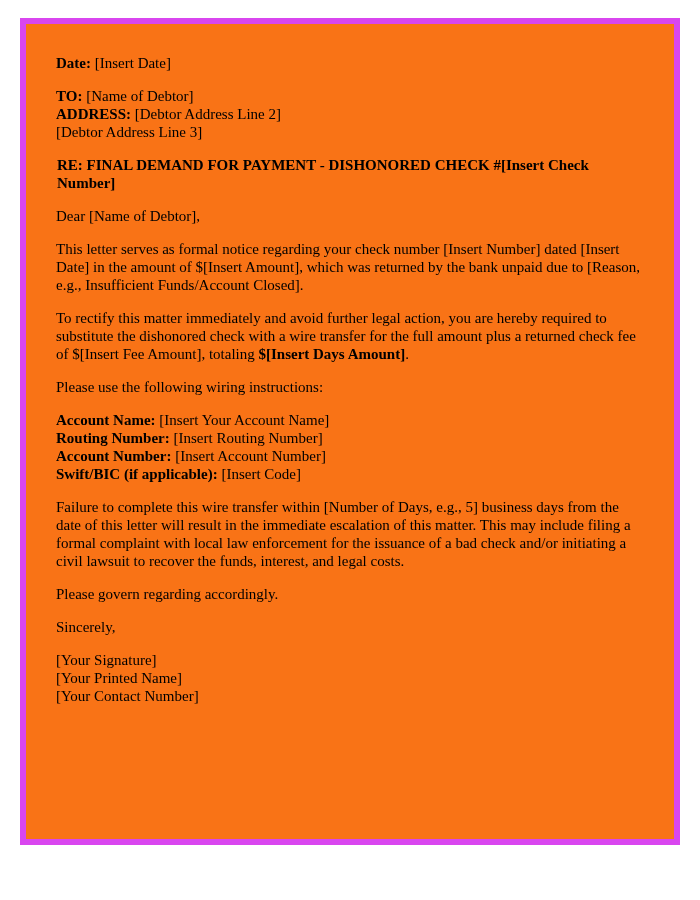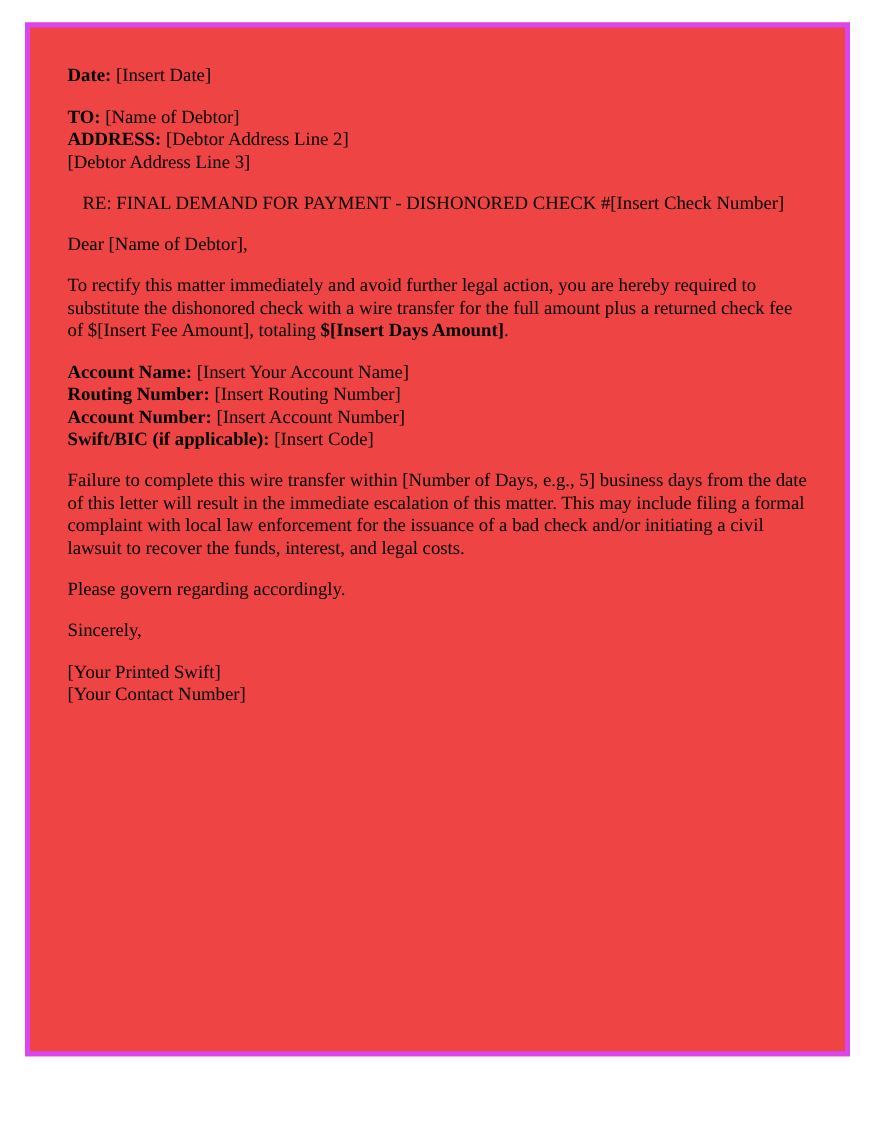--- a/index.html
+++ b/index.html
@@ -14,75 +14,78 @@
     background: #ffffff;
     position: relative;
   }
   .letter-frame {
     position: absolute;
     left: 20px;
     top: 18px;
     width: 660px;
     height: 827px;
     box-sizing: border-box;
-    border: 4px solid #d946ef;
-    background: #ef4444;
+    border: 6px solid #d946ef;
+    background: #f97316;
     padding: 30px 30px 20px 30px;
     color: #000000;
     font-size: 15px;
     line-height: 18px;
   }
   .para {
     margin: 0 0 15px 0;
   }
   .line {
     margin: 0;
   }
   .b {
     font-weight: bold;
   }
   .subject {
-    font-weight: normal;
-    margin: 0 0 15px 12px;
+    font-weight: bold;
+    margin: 0 0 15px 1px;
   }
 </style>
 </head>
 <body>
 
 <div class="page">
   <div class="letter-frame">
 
     <p class="para"><span class="b">Date:</span><span> [Insert Date]</span></p>
 
     <div class="para">
       <p class="line"><span class="b">TO:</span><span> [Name of Debtor]</span></p>
       <p class="line"><span class="b">ADDRESS:</span><span> [Debtor Address Line 2]</span></p>
       <p class="line">[Debtor Address Line 3]</p>
     </div>
 
     <p class="subject">RE: FINAL DEMAND FOR PAYMENT - DISHONORED CHECK #[Insert Check Number]</p>
 
     <p class="para">Dear [Name of Debtor],</p>
 
+    <p class="para">This letter serves as formal notice regarding your check number [Insert Number] dated [Insert Date] in the amount of $[Insert Amount], which was returned by the bank unpaid due to [Reason, e.g., Insufficient Funds/Account Closed].</p>
 
     <p class="para"><span>To rectify this matter immediately and avoid further legal action, you are hereby required to substitute the dishonored check with a wire transfer for the full amount plus a returned check fee of $[Insert Fee Amount], totaling </span><span class="b">$[Insert Days Amount]</span><span>.</span></p>
 
+    <p class="para">Please use the following wiring instructions:</p>
 
     <div class="para">
       <p class="line"><span class="b">Account Name:</span><span> [Insert Your Account Name]</span></p>
       <p class="line"><span class="b">Routing Number:</span><span> [Insert Routing Number]</span></p>
       <p class="line"><span class="b">Account Number:</span><span> [Insert Account Number]</span></p>
       <p class="line"><span class="b">Swift/BIC (if applicable):</span><span> [Insert Code]</span></p>
     </div>
 
     <p class="para">Failure to complete this wire transfer within [Number of Days, e.g., 5] business days from the date of this letter will result in the immediate escalation of this matter. This may include filing a formal complaint with local law enforcement for the issuance of a bad check and/or initiating a civil lawsuit to recover the funds, interest, and legal costs.</p>
 
     <p class="para">Please govern regarding accordingly.</p>
 
     <p class="para">Sincerely,</p>
 
     <div class="para">
-      <p class="line">[Your Printed Swift]</p>
+      <p class="line">[Your Signature]</p>
+      <p class="line">[Your Printed Name]</p>
       <p class="line">[Your Contact Number]</p>
     </div>
 
   </div>
 </div>
 
 </body></html>

